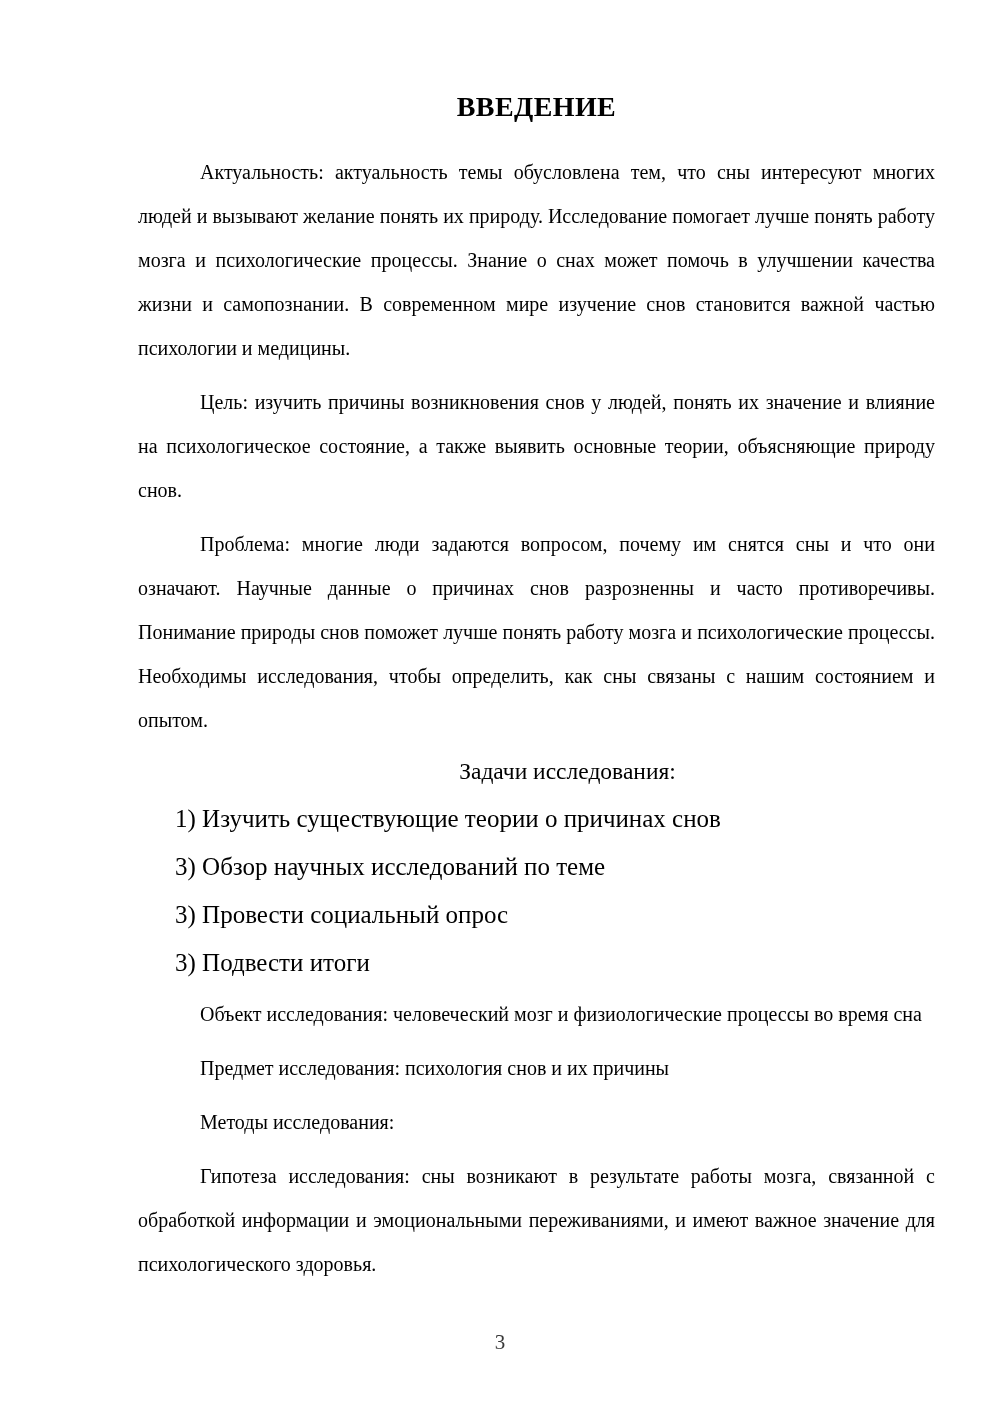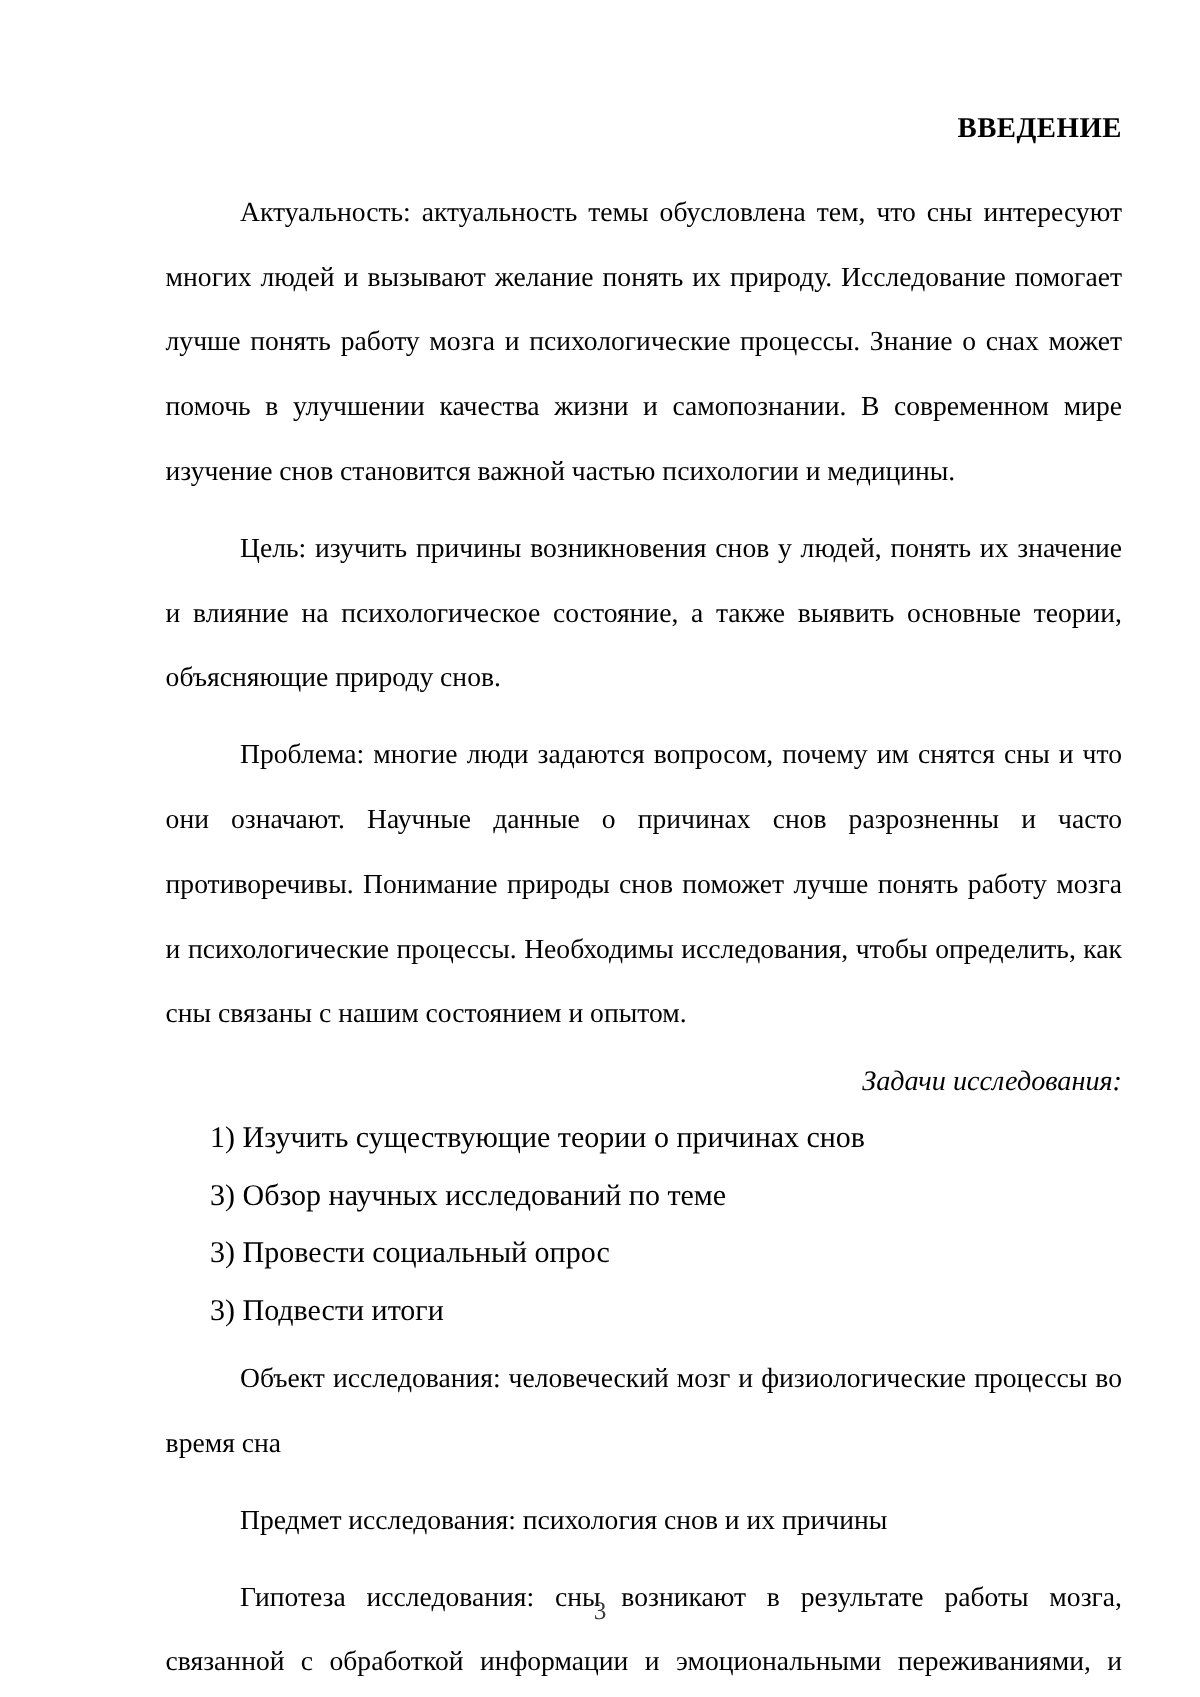--- a/index.html
+++ b/index.html
@@ -24,48 +24,47 @@
     height: 1414px;
     background: #ffffff;
   }
   .content {
     position: absolute;
     left: 138px;
     top: 88px;
     width: 797px; 
   }
   .doc-title {
-    font-size: 24px;
+    font-size: 28px;
     font-weight: bold;
-    text-align: right;
+    text-align: center;
     letter-spacing: 0.4px;
     line-height: 38px;
     margin: 0 0 24px 0;
   }
   p.body-par {
-    font-size: 23px;
-    line-height: 54px;
+    font-size: 20px;
+    line-height: 44px;
     text-align: justify;
     text-justify: inter-word;
     margin: 0 0 10px 0;
     text-indent: 62px;
     hyphens: none;
     word-spacing: 0px;
   }
   
   p.single-line {
     text-align: left;
   }
   p.list-lead {
     font-size: 23.5px;
     line-height: 38px;
-    text-align: right;
+    text-align: center;
     margin: 0 0 10px 0;
     text-indent: 62px;
-    font-style: italic;
   }
   p.list-item {
     font-size: 25px;
     line-height: 38px;
     text-align: justify;
     text-justify: inter-word;
     margin: 0 0 10px 0;
     text-indent: 37px;
   }
   p.list-item.short {
@@ -105,21 +104,21 @@
     <p class="list-item short">3) Обзор научных исследований по теме</p>
 
     <p class="list-item short">3) Провести социальный опрос</p>
 
     <p class="list-item short">3) Подвести итоги</p>
 
     <p class="body-par">Объект исследования: человеческий мозг и физиологические процессы во время сна</p>
 
     <p class="body-par single-line">Предмет исследования: психология снов и их причины</p>
 
+    <p class="body-par single-line">Методы исследования:</p>
+
     <p class="body-par">Гипотеза исследования: сны возникают в результате работы мозга, связанной с обработкой информации и эмоциональными переживаниями, и имеют важное значение для психологического здоровья.</p>
-
-    <p class="body-par single-line">Методы исследования:</p>
 
   </div>
 
   <div class="page-number">3</div>
 
 </div>
 
 </body></html>

